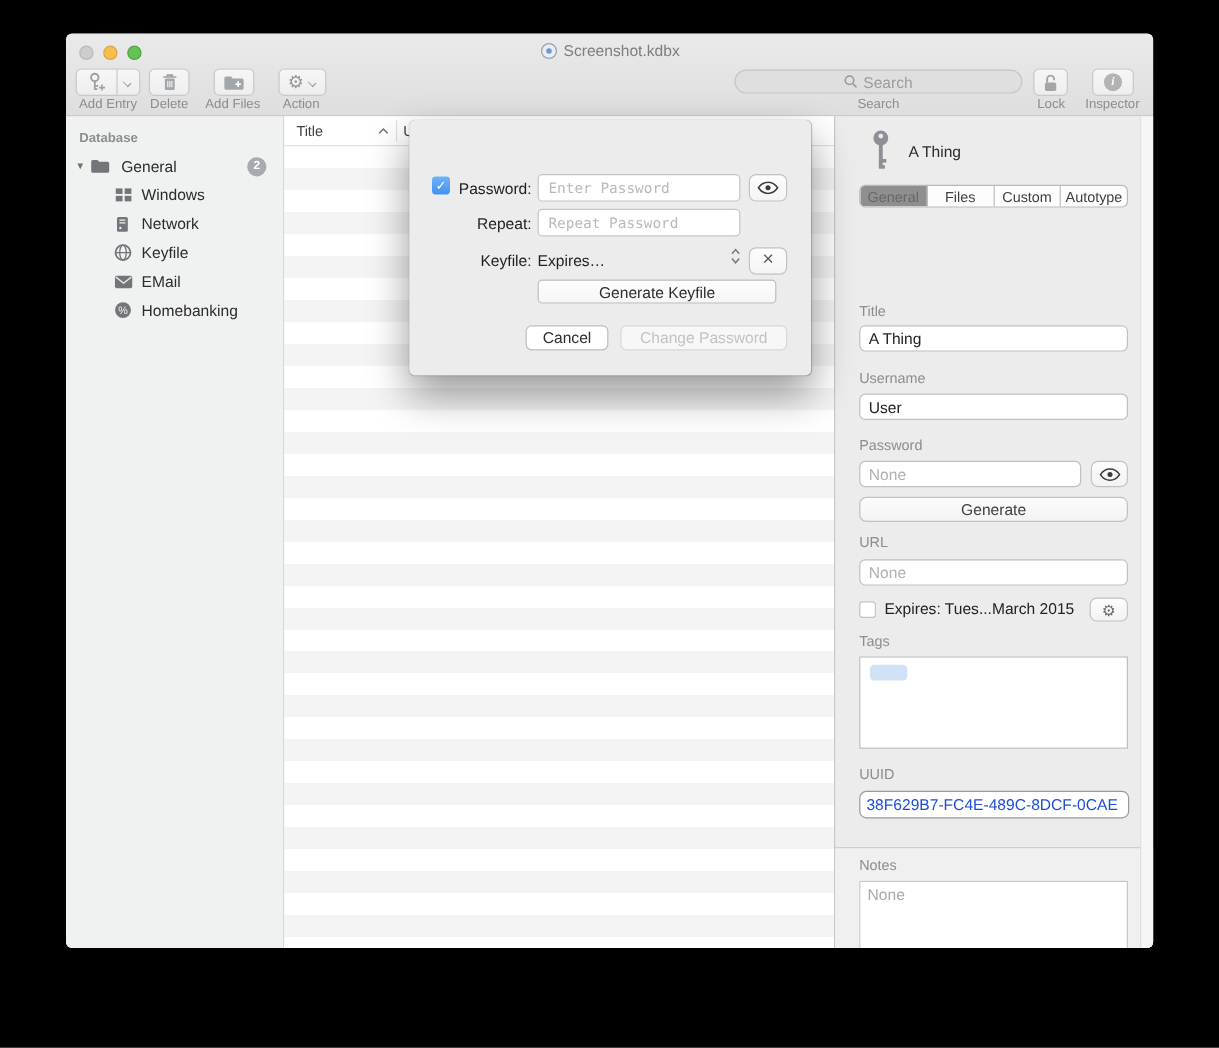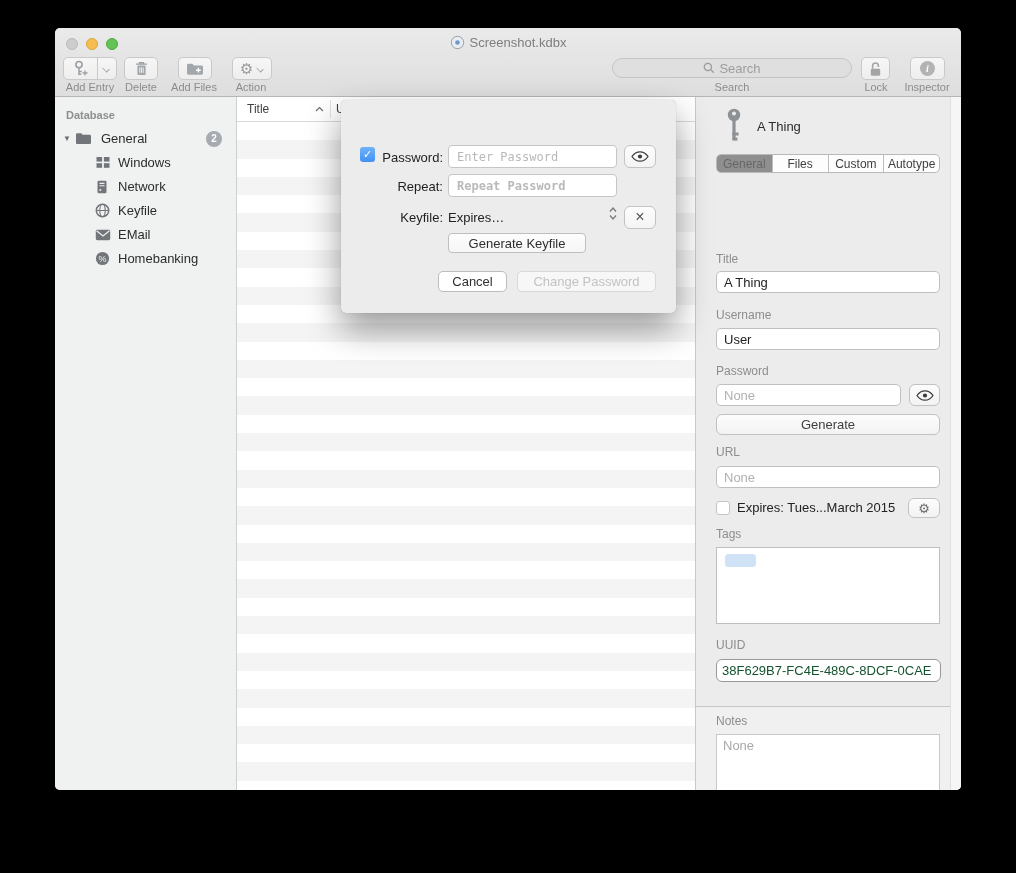--- a/index.html
+++ b/index.html
@@ -90,21 +90,21 @@
            border:1px solid #c2c2c2; border-radius:6px; display:flex; align-items:center;
            justify-content:center; font-size:13px; color:#3f3f3f; }
   .cbox { position:absolute; width:14px; height:14px; background:#fff; border:1px solid #c3c3c3;
           border-radius:3px; }
   .ins-expires { position:absolute; left:41px; font-size:13px; color:#222; }
   .tagsbox { position:absolute; left:20px; width:224px; height:77px; background:#fff;
              border:1px solid #bfbfbf; }
   .tagchip { position:absolute; left:8px; top:6px; width:31px; height:13px;
              border-radius:3.5px; }
   .uuidfield { position:absolute; left:20px; width:225px; height:23px; background:#fff;
-             border:1px solid #999; border-radius:6px; font-size:13px; color:#14532d;
+             border:1px solid #999; border-radius:6px; font-size:13px; color:#1d4ed8;
              padding:0 5px; white-space:nowrap; overflow:hidden;
              font-family:"Liberation Sans",sans-serif; }
   .ins-div { position:absolute; left:0; width:100%; height:1px; background:#c6c6c6; }
   .notes-bg { position:absolute; left:0; width:100%; bottom:0; background:#f0f0f0; }
   .notesarea { position:absolute; left:20px; width:224px; height:93px; background:#fff;
              border:1px solid #c9c9c9; font-size:13px; color:#222; padding:3px 6px;
              resize:none; font-family:"Liberation Sans",sans-serif; }
   .notesarea::placeholder { color:#a9a9a9; }
 
   
@@ -119,21 +119,21 @@
             font-family:"DejaVu Sans Mono", monospace; font-size:12px; color:#333; }
   .dinput::placeholder { color:#b9b9b9; }
   .dsqbtn { position:absolute; width:32px; height:23px; background:linear-gradient(#fdfdfd,#f4f4f4);
             border:1px solid #c3c3c3; border-radius:6px; display:flex; align-items:center;
             justify-content:center; }
   .dcheck { position:absolute; left:19px; width:15px; height:15px; border-radius:3px;
             background:linear-gradient(#6fb2f8,#4292f4); color:#fff; font-size:11px;
             display:flex; align-items:center; justify-content:center; }
   .dchoose { position:absolute; left:107px; font-size:13px; color:#222; }
   .dstepper { position:absolute; left:268px; }
-  .dwide { position:absolute; left:107px; width:138px; height:20px;
+  .dwide { position:absolute; left:107px; width:199px; height:20px;
            background:linear-gradient(#fdfdfd,#f6f6f6); border:1px solid #bfbfbf;
            border-radius:4px; display:flex; align-items:center; justify-content:center;
            font-size:13px; color:#2e2e2e; }
   .dbtn { position:absolute; height:21px; border-radius:5px; display:flex; align-items:center;
           justify-content:center; font-size:13px;text-align:right; }
   .dbtn.cancel { left:97px; width:69px; background:#fff; border:1px solid #bdbdbd; color:#2e2e2e; }
   .dbtn.disabled { left:176px; width:139px; background:#f7f7f7; border:1px solid #d8d8d8;
           color:#c3c3c3; }
   .xglyph { font-size:16px; color:#555; line-height:1; margin-top:-2px; }
 </style>
@@ -359,21 +359,21 @@
       <div class="dlabel" style="left:12px;top:50px;">Password:</div>
       <input class="dinput" style="top: 45px;" placeholder="Enter Password">
       <div class="dsqbtn" style="left:283px;top:45px;">
         <svg width="18" height="11" viewBox="0 0 18 11">
             <path d="M1 5.5C3.5 1.8 6 .8 9 .8s5.5 1 8 4.7c-2.5 3.7-5 4.7-8 4.7S3.5 9.2 1 5.5z" fill="none" stroke="#3c3c3c" stroke-width="1.3"></path>
             <circle cx="9" cy="5.5" r="2.1" fill="#3c3c3c"></circle>
           </svg>
       </div>
 
       <div class="dlabel" style="left:12px;top:79px;">Repeat:</div>
-      <input class="dinput" style="top: 74px; font-weight: bold;" placeholder="Repeat Password">
+      <input class="dinput" style="top: 74px;" placeholder="Repeat Password">
 
       <div class="dlabel" style="left:12px;top:110px;">Keyfile:</div>
       <div class="dchoose" style="top:110px;">Expires…</div>
       <svg class="dstepper" style="top:106px;" width="8" height="15" viewBox="0 0 8 15">
           <path d="M1 5.5L4 2l3 3.5" stroke="#7a7a7a" stroke-width="1.3" fill="none"></path>
           <path d="M1 9.5L4 13l3-3.5" stroke="#7a7a7a" stroke-width="1.3" fill="none"></path>
         </svg>
       <div class="dsqbtn" style="left:283px;top:106px;">
         <span class="xglyph">×</span>
       </div>

